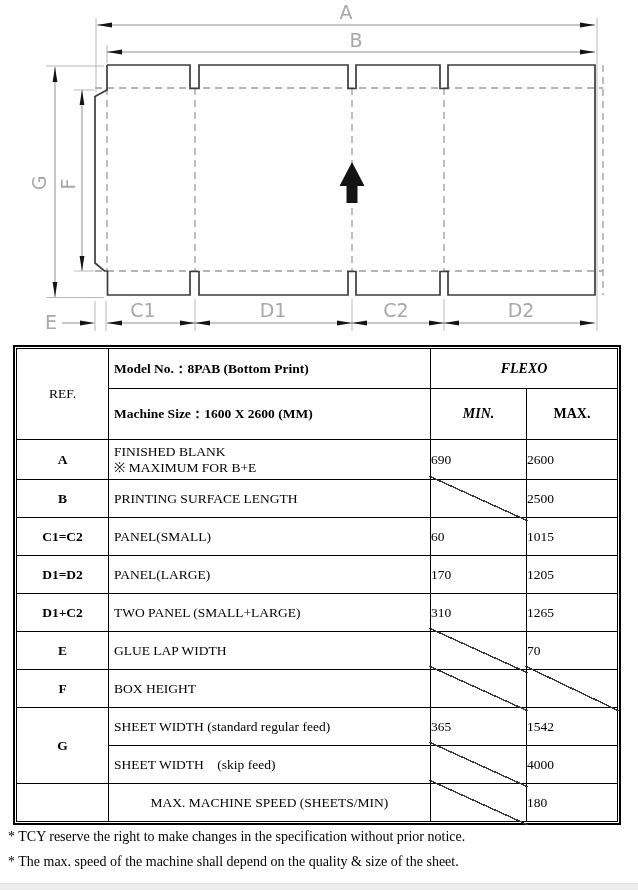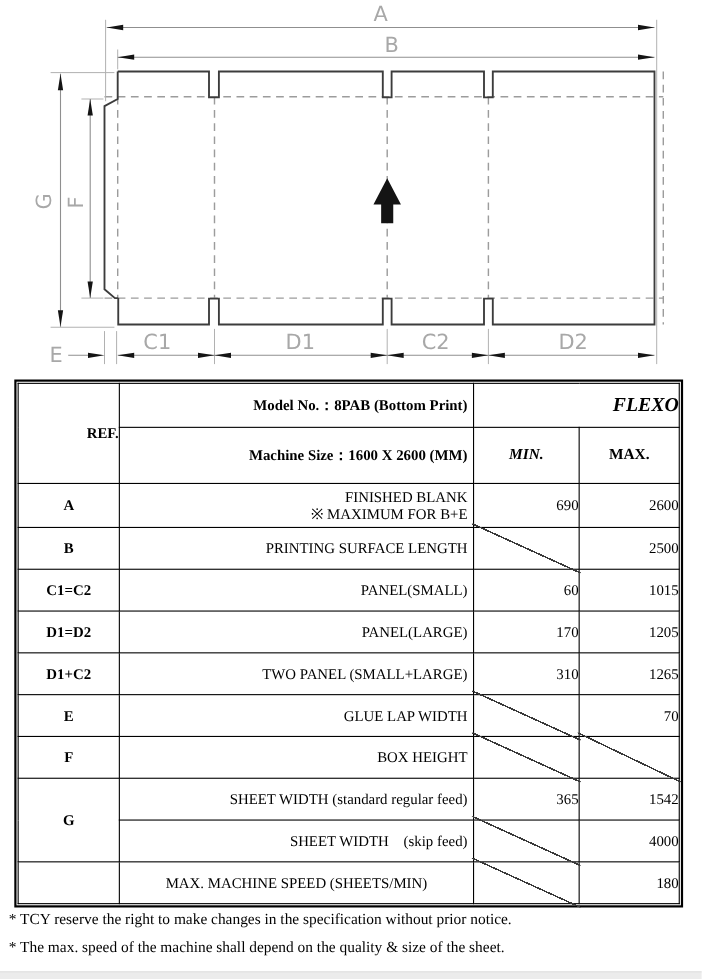--- a/index.html
+++ b/index.html
@@ -13,26 +13,26 @@
   .dim{stroke:#8f8f8f;stroke-width:1;}
   .ext{stroke:#b0b0b0;stroke-width:0.9;}
   .ah{fill:#141414;stroke:none;}
   .dlabel{fill:#a8a8a8;font-family:"DejaVu Sans",sans-serif;font-size:19px;}
 
   .table-outer{
     position:absolute;left:13px;top:345px;background:#fff;
     border:2px solid #000;padding:1px;
   }
   table{border-collapse:collapse;table-layout:fixed;width:601px;}
-  td{border:1px solid #000;font-size:13.5px;padding:0 5px;vertical-align:middle;text-align:right;}
+  td{border:1px solid #000;font-size:13.5px;padding:0 5px;vertical-align:middle;}
   td.ref{text-align:center;font-weight:bold;padding:0;}
-  td.hdr-ref{font-weight:bold;padding:0;}
+  td.hdr-ref{text-align:center;font-weight:normal;padding:0;}
   .bold{font-weight:bold;}
   .italic{font-style:italic;}
-  td.group-hdr{font-weight:bold;font-style:italic;font-size:18px;padding:0;}
+  td.group-hdr{text-align:center;font-weight:bold;font-style:italic;font-size:14px;padding:0;}
   td.minmax-hdr{text-align:center;font-weight:bold;font-size:14px;padding:17px;}
   td.num{padding:0;}
   td.center{text-align:center;}
   td.na{position:relative;padding:0;}
   .slash{
     position:absolute;left:-2px;right:-2px;top:-4px;bottom:-4px;pointer-events:none;
     background:linear-gradient(to right top,
       transparent calc(50% - 0.7px),#3a3a3a calc(50% - 0.7px),
       #3a3a3a calc(50% + 0.7px),transparent calc(50% + 0.7px));
   }

